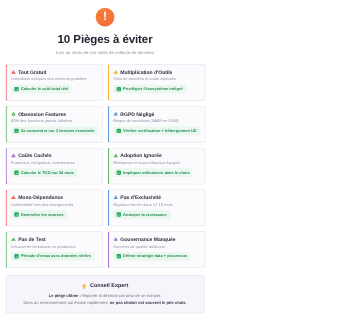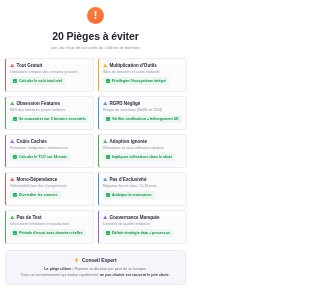--- a/index.html
+++ b/index.html
@@ -163,21 +163,21 @@
 </style>
 </head>
 <body>
 
 <div class="page">
 
   <div class="header">
     <div class="alert-badge">
       <span>!</span>
     </div>
-    <div class="title">20 Pièges à éviter</div>
+    <div class="title">10 Pièges à éviter</div>
     <div class="subtitle">Lors du choix de vos outils de collecte de données</div>
   </div>
 
   <div class="grid" id="grid">
       <div class="card" style="border-left-color: rgb(239, 83, 80);">
         <div class="card-head">
           <span class="warn-icon">
             <svg viewBox="0 0 24 24">
               <path d="M12 3.2 23 21H1z" fill="#ef5350"></path>
               <rect x="11.1" y="9" width="1.8" height="6" rx="0.9" fill="#ffffff"></rect>

